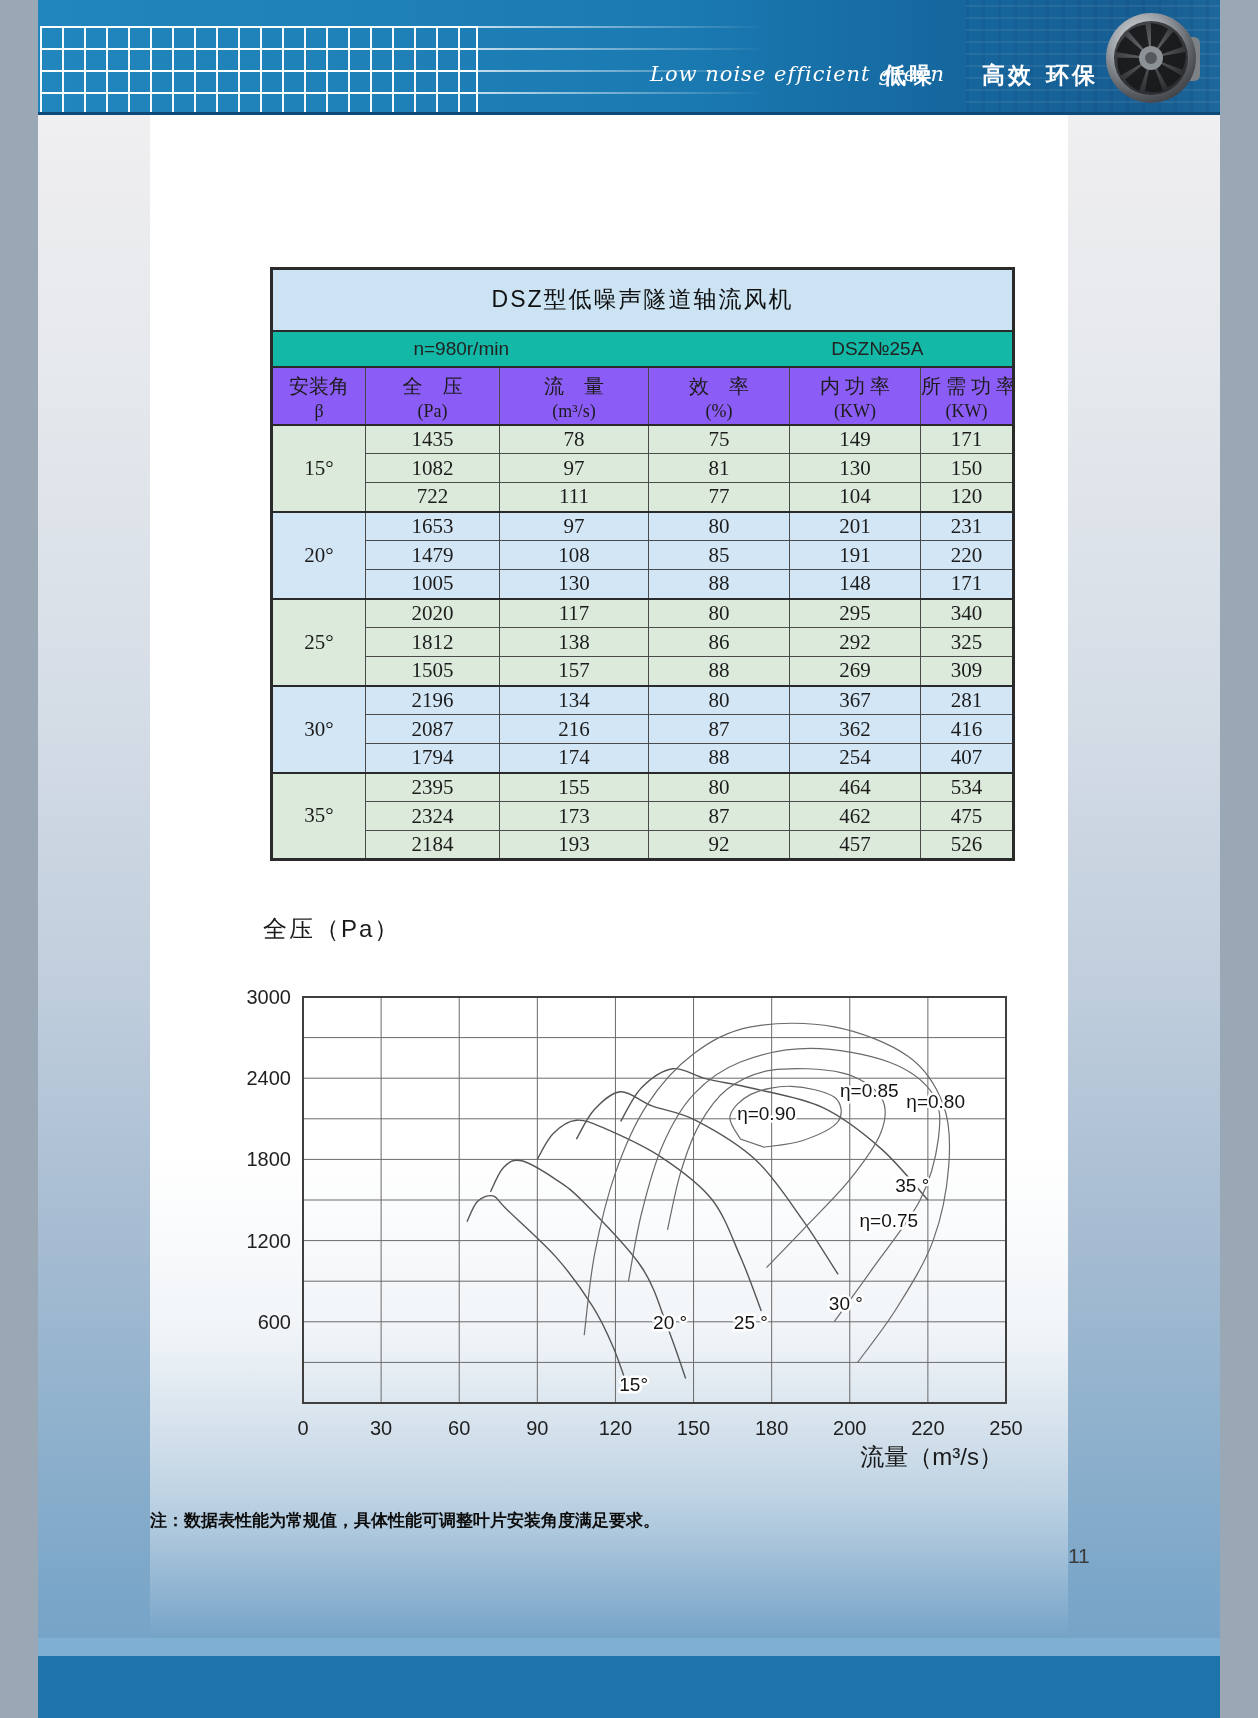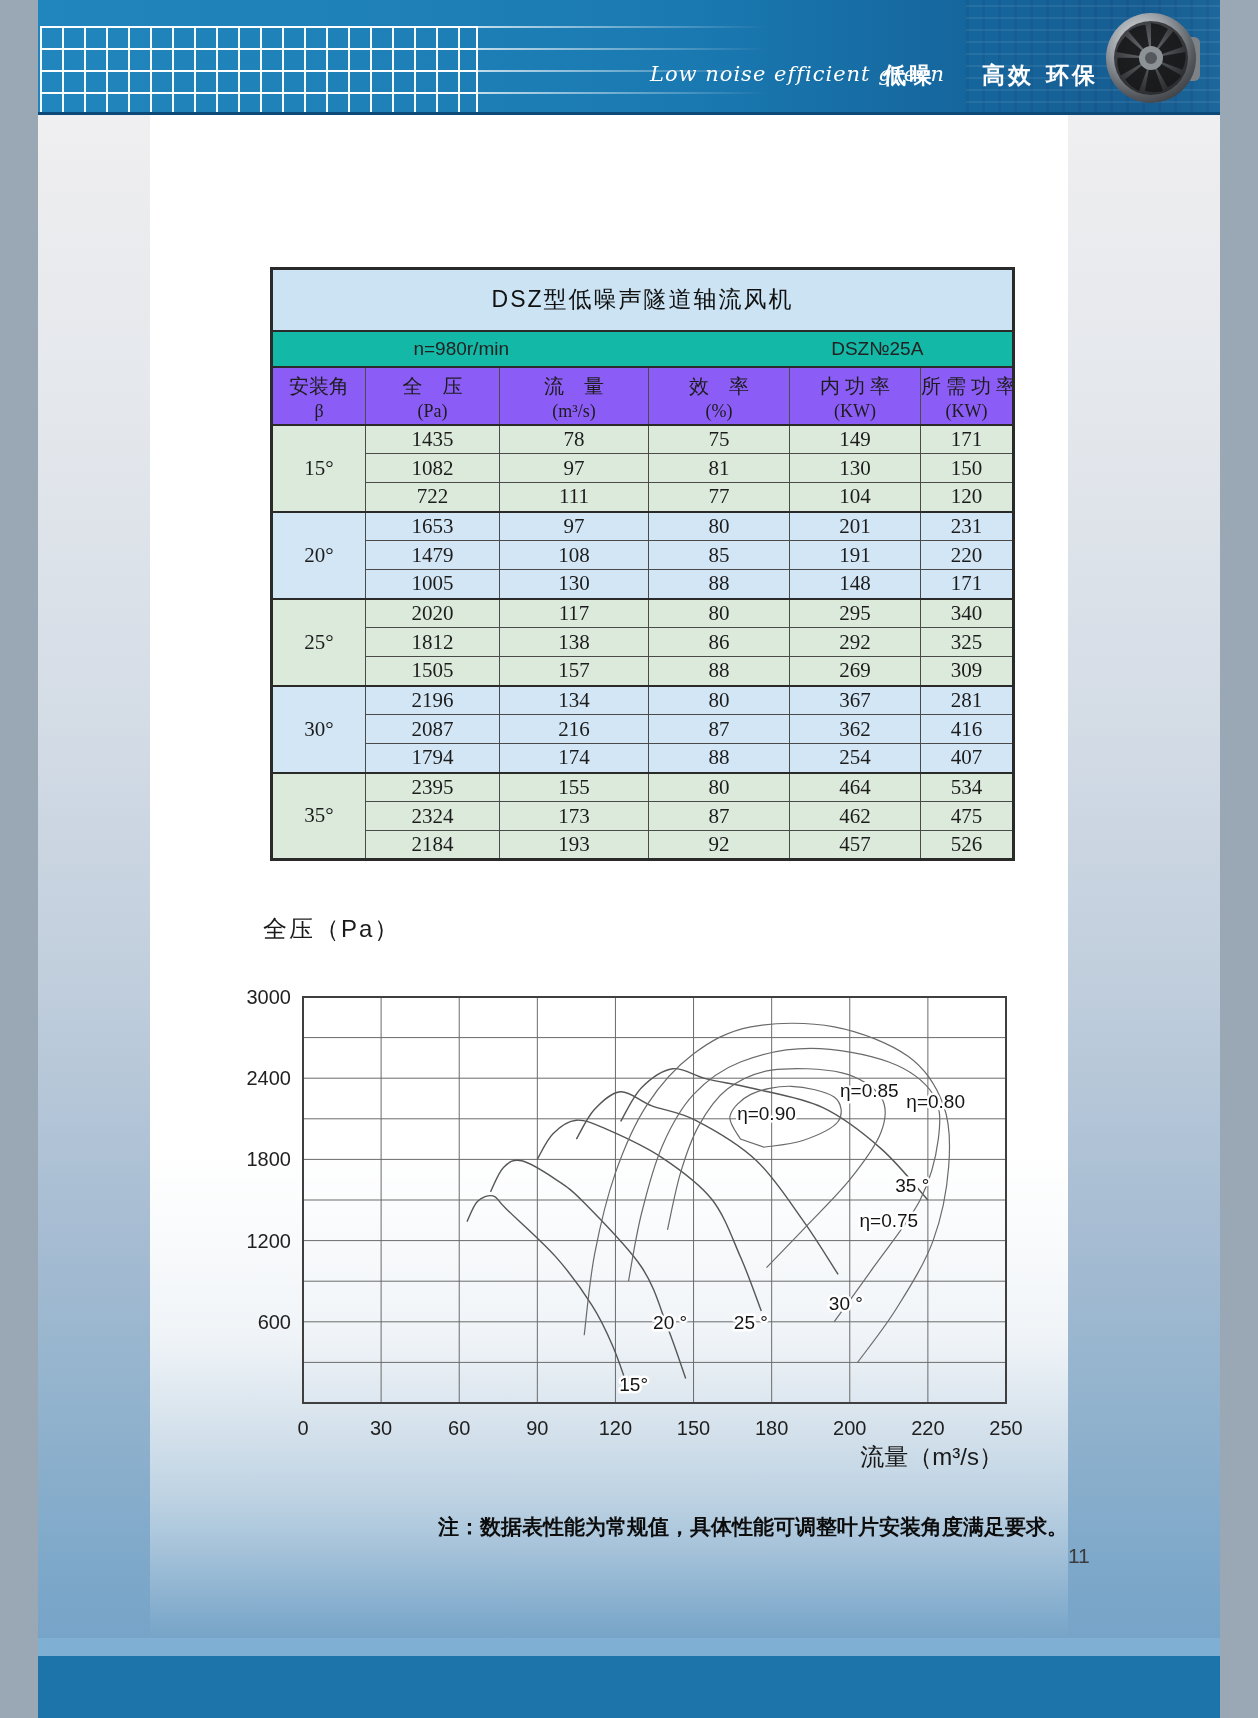--- a/index.html
+++ b/index.html
@@ -60,22 +60,22 @@
   .chart-wrap { position:absolute; left:78px; top:870px; width:800px; height:485px; }
   .grid-line { stroke:#6b6b6b; stroke-width:1; }
   .plot-border { fill:none; stroke:#3f3f3f; stroke-width:2; }
   .curve { fill:none; stroke:#565656; stroke-width:1.4; }
   .contour { fill:none; stroke:#6a6a6a; stroke-width:1.2; }
   .tick { font:20px "Liberation Sans",sans-serif; fill:#1f1f1f; }
   .clabel { font:19px "Liberation Sans",sans-serif; fill:#141414;
     paint-order:stroke; stroke:#fff; stroke-width:5px; stroke-linejoin:round; }
   .x-axis-title { font:24px "Liberation Sans",sans-serif; fill:#1a1a1a; }
 
-  .note { position:absolute; left:112px; top:1492px; width:918px; text-align:right;
-    font-size:21px; font-weight:bold; color:#0d0d0d; }
+  .note { position:absolute; left:112px; top:1492px; width:918px; text-align:left;
+    font-size:17px; font-weight:bold; color:#0d0d0d; }
   .page-number { position:absolute; left:1030px; top:1544px; font-size:21px; color:#3b3b3b; }
 
   
   .footer-strip { position:absolute; left:0; top:1638px; width:100%; height:18px; background:#7fb0d4; }
   .footer-band  { position:absolute; left:0; top:1656px; width:100%; height:62px; background:#1c74ab; }
 </style>
 </head>
 <body>
 
 <div class="page">

